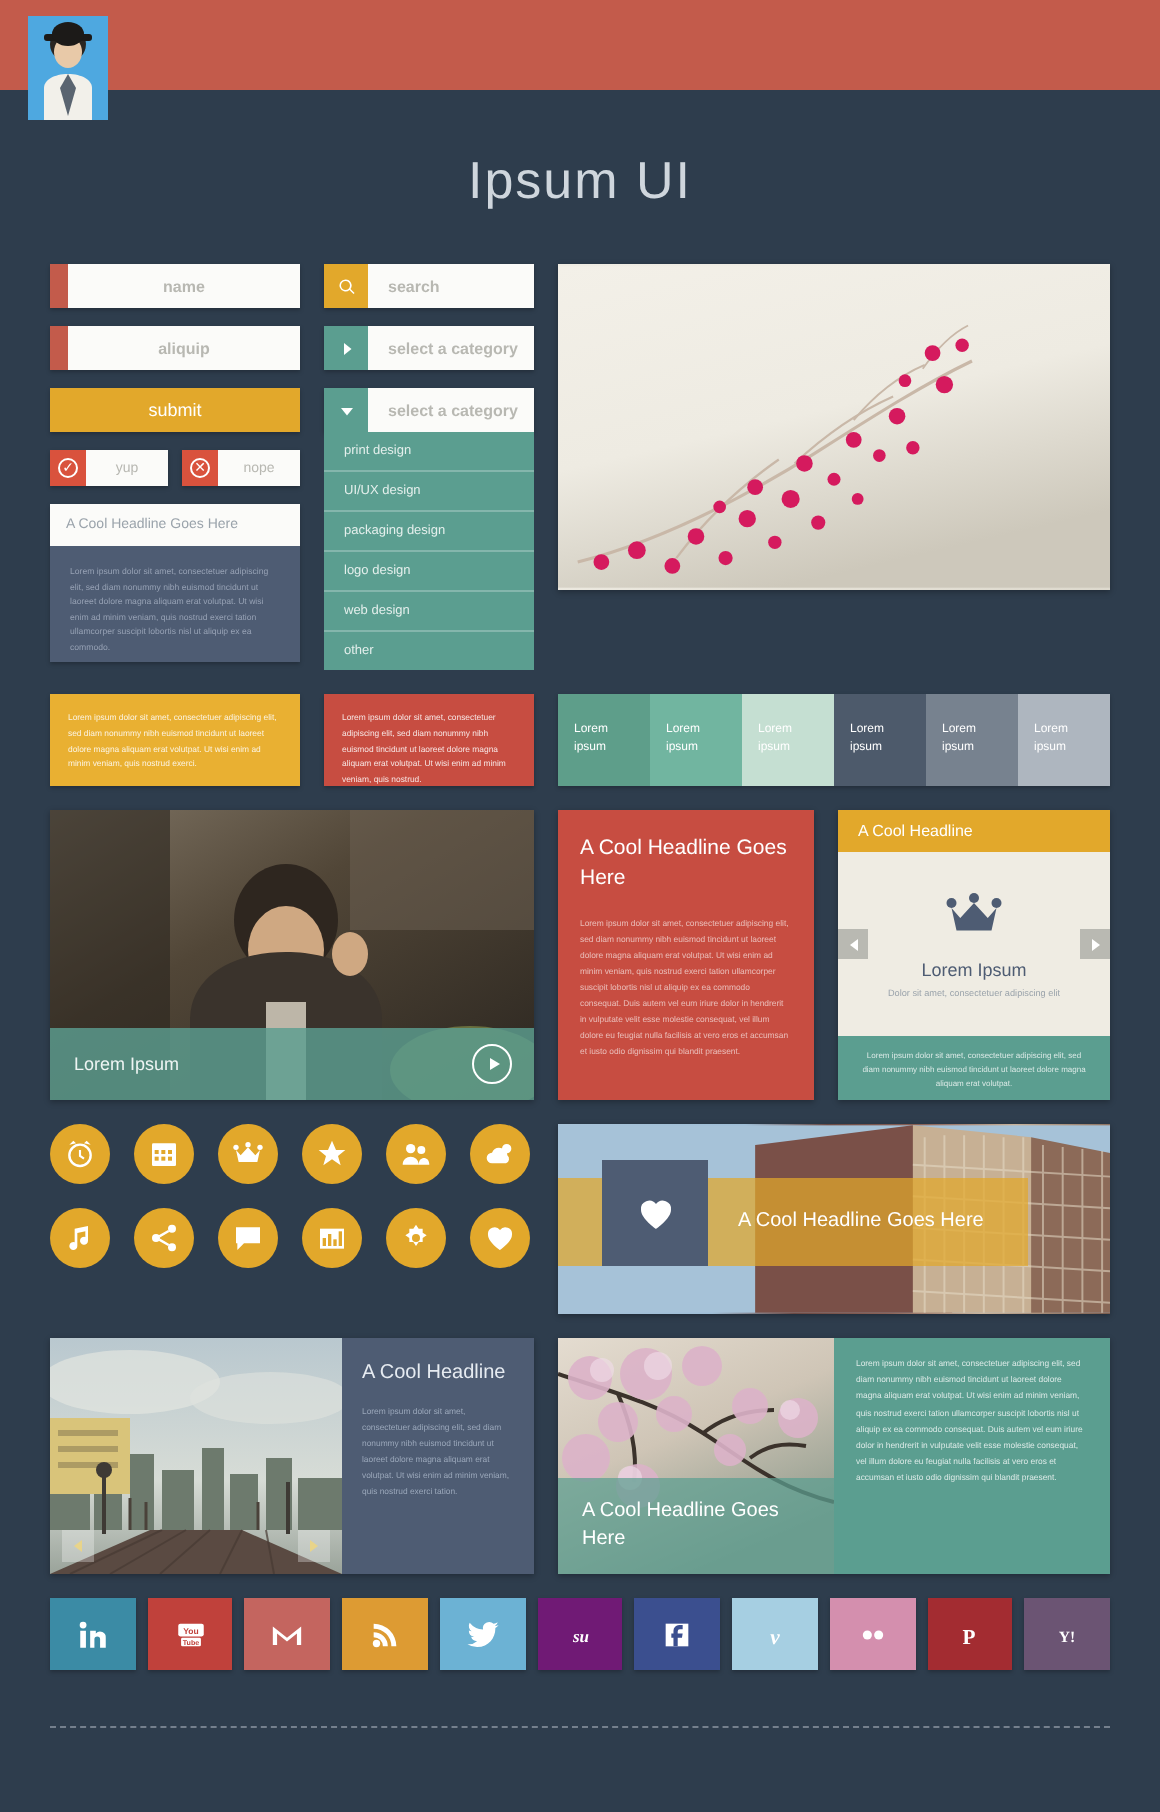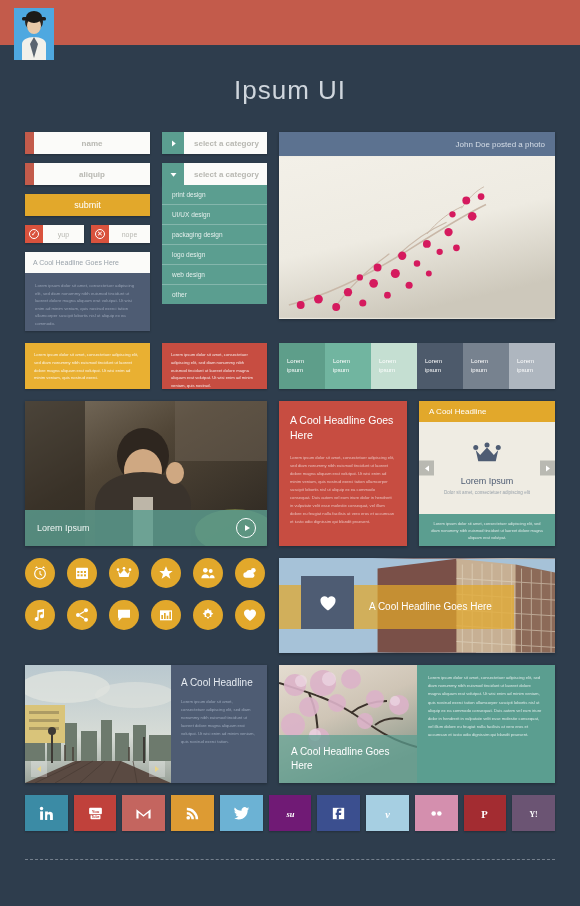--- a/index.html
+++ b/index.html
@@ -186,20 +186,28 @@
         </div>
       </div>
       <div class="txtcard">
         <div class="hd">A Cool Headline Goes Here</div>
         <div class="bd">Lorem ipsum dolor sit amet, consectetuer adipiscing elit, sed diam nonummy nibh euismod tincidunt ut laoreet dolore magna aliquam erat volutpat. Ut wisi enim ad minim veniam, quis nostrud exerci tation ullamcorper suscipit lobortis nisl ut aliquip ex ea commodo.</div>
       </div>
     </div>
 
     <div class="col-m">
       <div class="inp">
+        <div class="tag gold">
+          <svg class="ico-svg" viewBox="0 0 24 24">
+              <path d="M10 2a8 8 0 105.3 14l5.4 5.4 1.4-1.4-5.4-5.4A8 8 0 0010 2zm0 2a6 6 0 110 12 6 6 0 010-12z"></path>
+            </svg>
+        </div>
+        <div class="fld lft">search</div>
+      </div>
+      <div class="inp">
         <div class="tag teal">
           <svg class="ico-svg" viewBox="0 0 24 24">
               <path d="M8 4l10 8-10 8z"></path>
             </svg>
         </div>
         <div class="fld lft">select a category</div>
       </div>
       <div class="inp" style="margin-bottom:0;">
         <div class="tag teal">
           <svg class="ico-svg" viewBox="0 0 24 24">
@@ -213,23 +221,20 @@
         <li>UI/UX design</li>
         <li>packaging design</li>
         <li>logo design</li>
         <li>web design</li>
         <li>other</li>
       </ul>
     </div>
 
     <div class="col-r">
       <div class="post">
-        <div class="hd">
-          <span>John Doe posted a photo</span>
-        </div>
         <div class="avatar">
           <svg viewBox="0 0 40 52" style="width:100%;height:100%">
             <rect width="40" height="52" fill="#4ea8e0"></rect>
             <ellipse cx="20" cy="14" rx="9" ry="9" fill="#2a2622"></ellipse>
             <ellipse cx="20" cy="18" rx="7" ry="8" fill="#e8c9a8"></ellipse>
             <rect x="8" y="9" width="24" height="3.5" rx="1.5" fill="#1c1a18"></rect>
             <ellipse cx="20" cy="9" rx="8" ry="6" fill="#1c1a18"></ellipse>
             <path d="M8 52v-16c0-4 5-7 12-7s12 3 12 7v16z" fill="#f2f0ea"></path>
             <path d="M20 29l4 7-4 14-4-14z" fill="#5a6470"></path>
           </svg>

